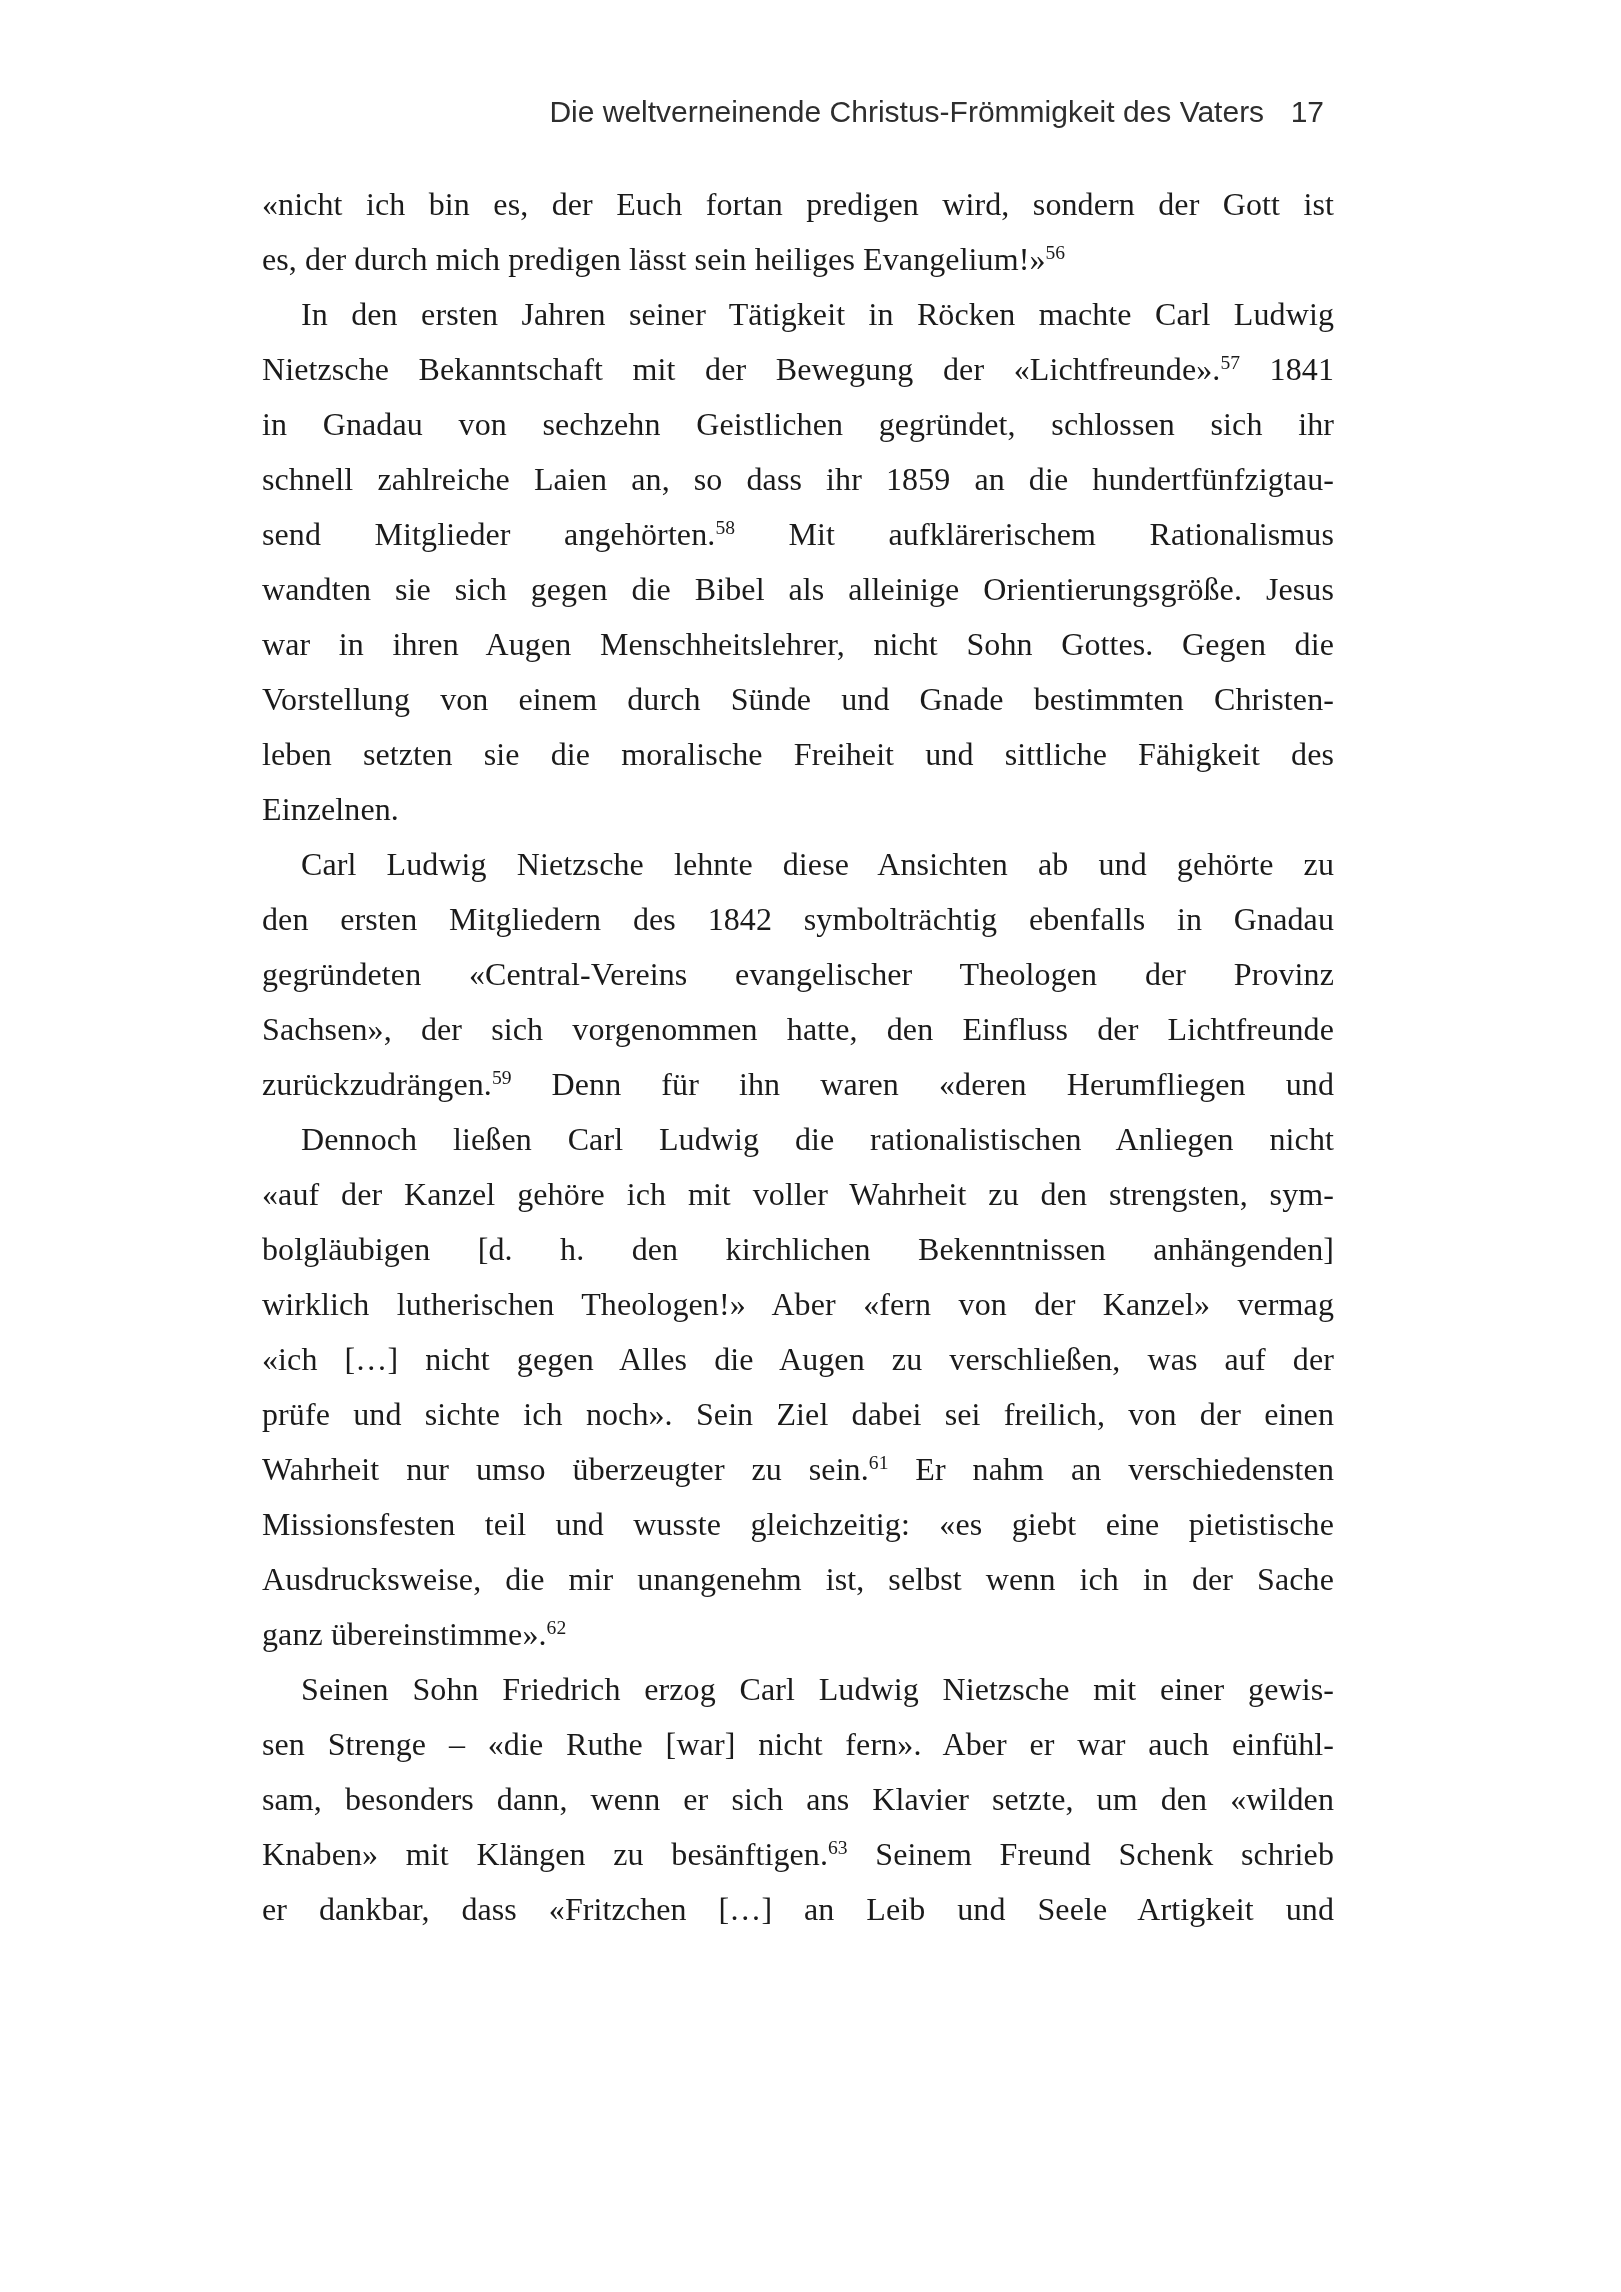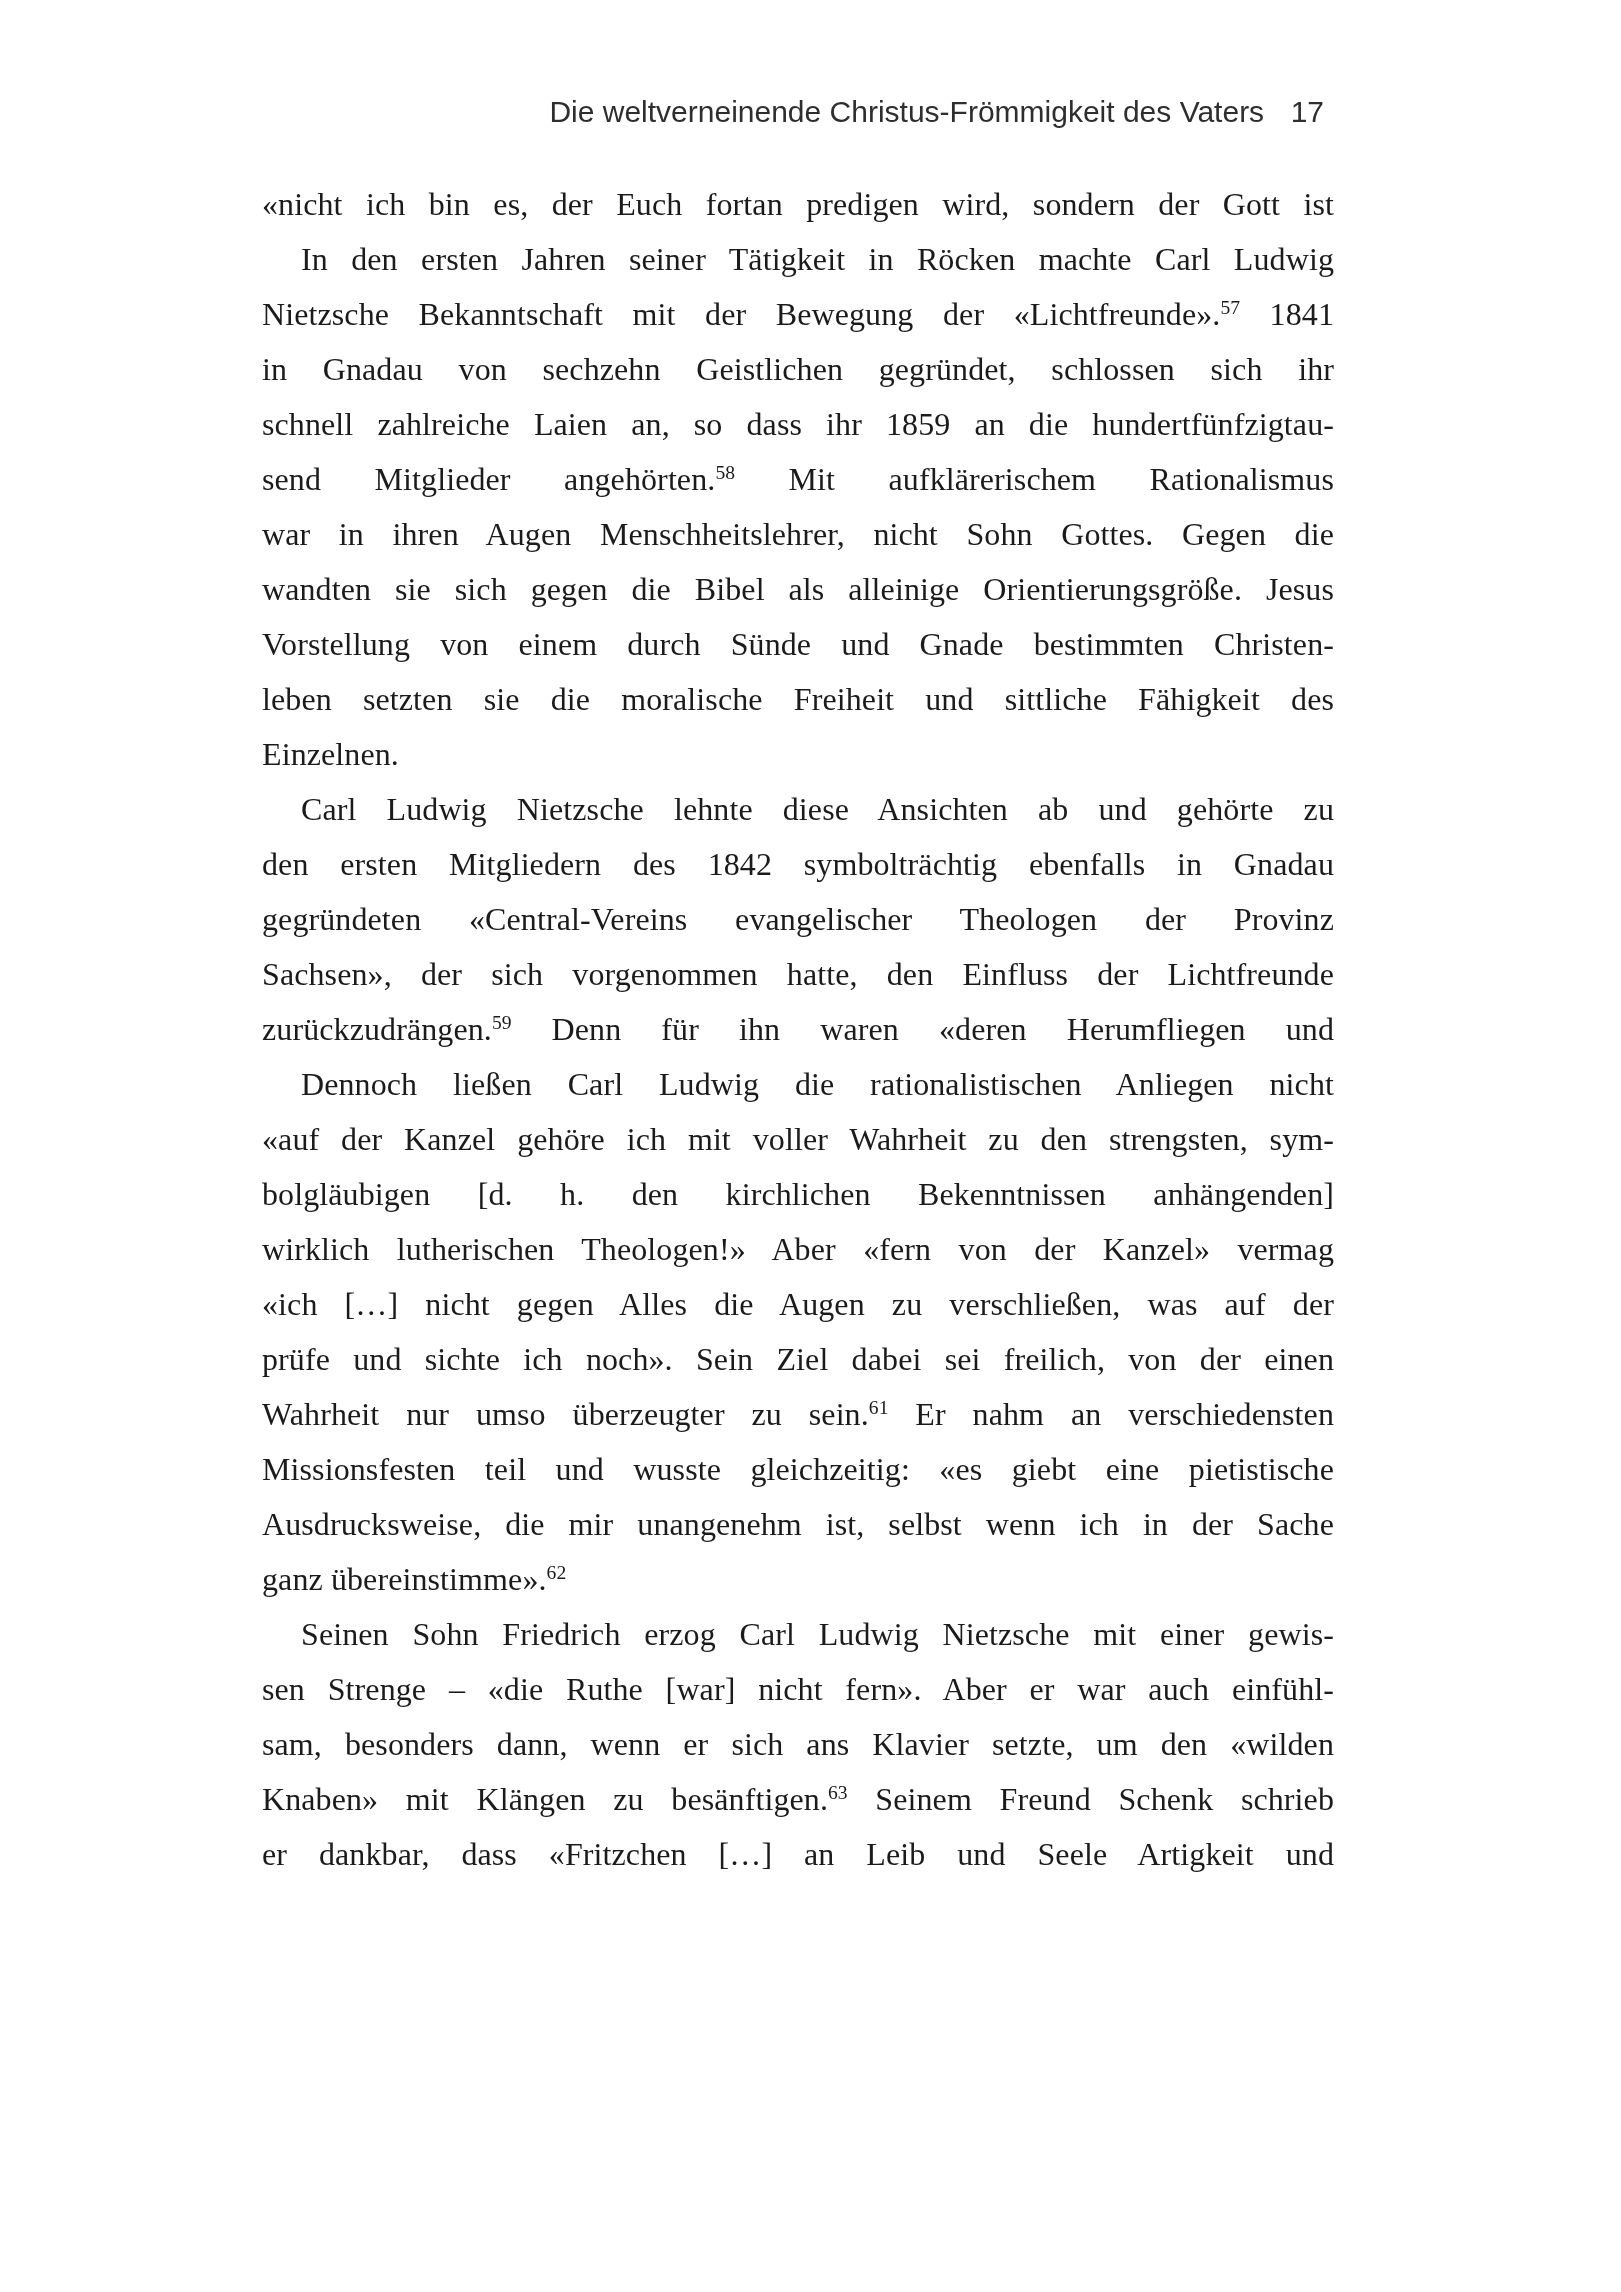--- a/index.html
+++ b/index.html
@@ -67,29 +67,30 @@
 <div class="page">
 
   <div class="running-header">
     <span>Die weltverneinende Christus-Frömmigkeit des Vaters</span>
     <span>17</span>
   </div>
 
   <div class="text-block">
       <div class="para">
         <div class="line">«nicht ich bin es, der Euch fortan predigen wird, sondern der Gott ist</div>
+        <div class="line final">es, der durch mich predigen lässt sein heiliges Evangelium!»<sup>56</sup></div>
       </div>
       <div class="para">
         <div class="line indent">In den ersten Jahren seiner Tätigkeit in Röcken machte Carl Ludwig</div>
         <div class="line">Nietzsche Bekanntschaft mit der Bewegung der «Lichtfreunde».<sup>57</sup> 1841</div>
         <div class="line">in Gnadau von sechzehn Geistlichen gegründet, schlossen sich ihr</div>
         <div class="line">schnell zahlreiche Laien an, so dass ihr 1859 an die hundertfünfzigtau-</div>
         <div class="line">send Mitglieder angehörten.<sup>58</sup> Mit aufklärerischem Rationalismus</div>
+        <div class="line">wandten sie sich gegen die Bibel als alleinige Orientierungsgröße. Jesus</div>
         <div class="line">war in ihren Augen Menschheitslehrer, nicht Sohn Gottes. Gegen die</div>
-        <div class="line">wandten sie sich gegen die Bibel als alleinige Orientierungsgröße. Jesus</div>
         <div class="line">Vorstellung von einem durch Sünde und Gnade bestimmten Christen-</div>
         <div class="line">leben setzten sie die moralische Freiheit und sittliche Fähigkeit des</div>
         <div class="line final">Einzelnen.</div>
       </div>
       <div class="para">
         <div class="line indent">Carl Ludwig Nietzsche lehnte diese Ansichten ab und gehörte zu</div>
         <div class="line">den ersten Mitgliedern des 1842 symbolträchtig ebenfalls in Gnadau</div>
         <div class="line">gegründeten «Central-Vereins evangelischer Theologen der Provinz</div>
         <div class="line">Sachsen», der sich vorgenommen hatte, den Einfluss der Lichtfreunde</div>
         <div class="line">zurückzudrängen.<sup>59</sup> Denn für ihn waren «deren Herumfliegen und</div>

